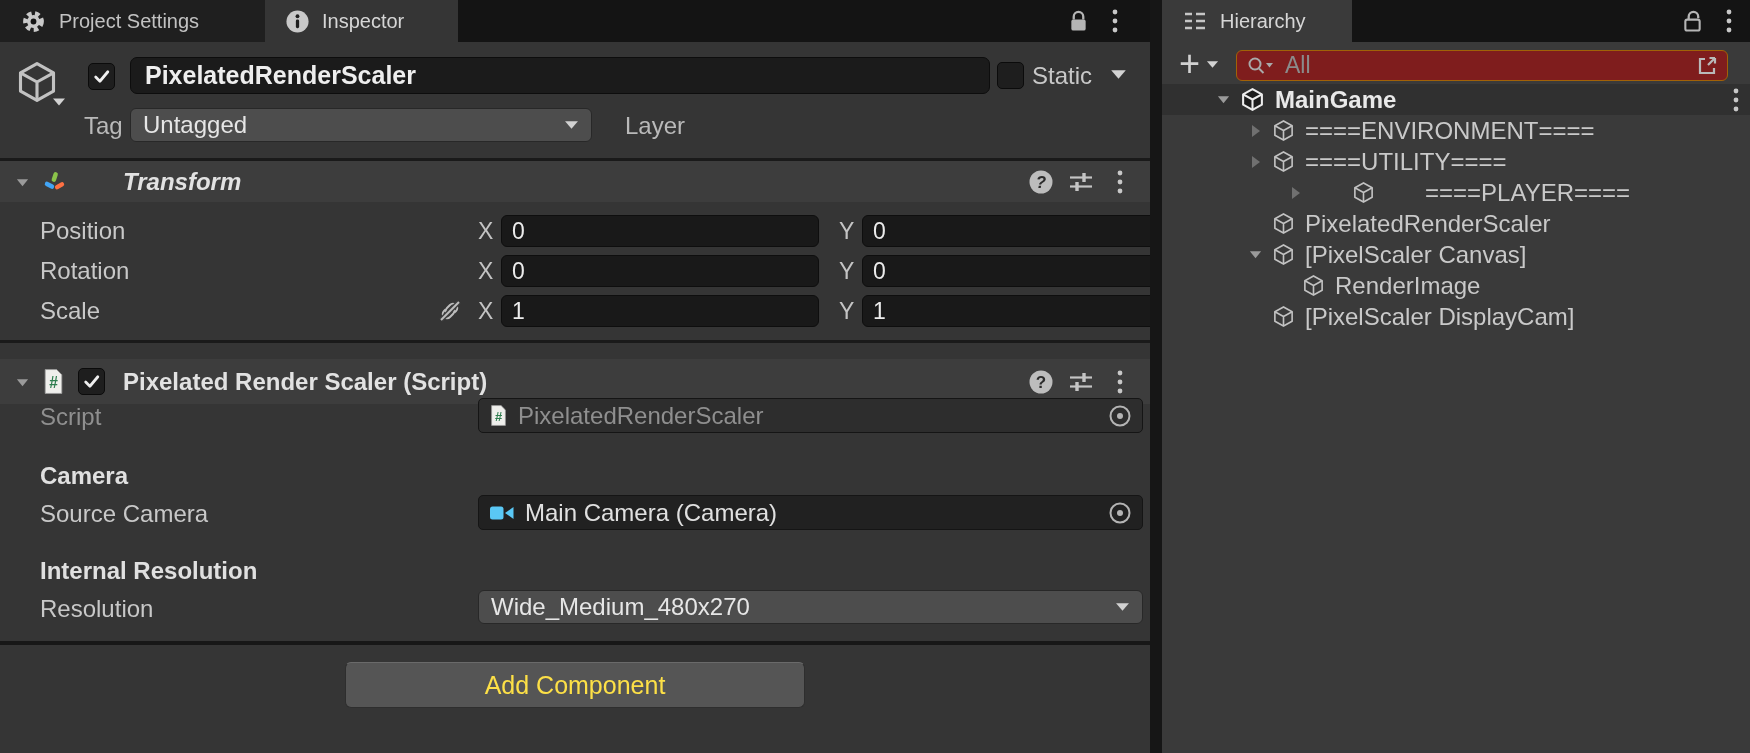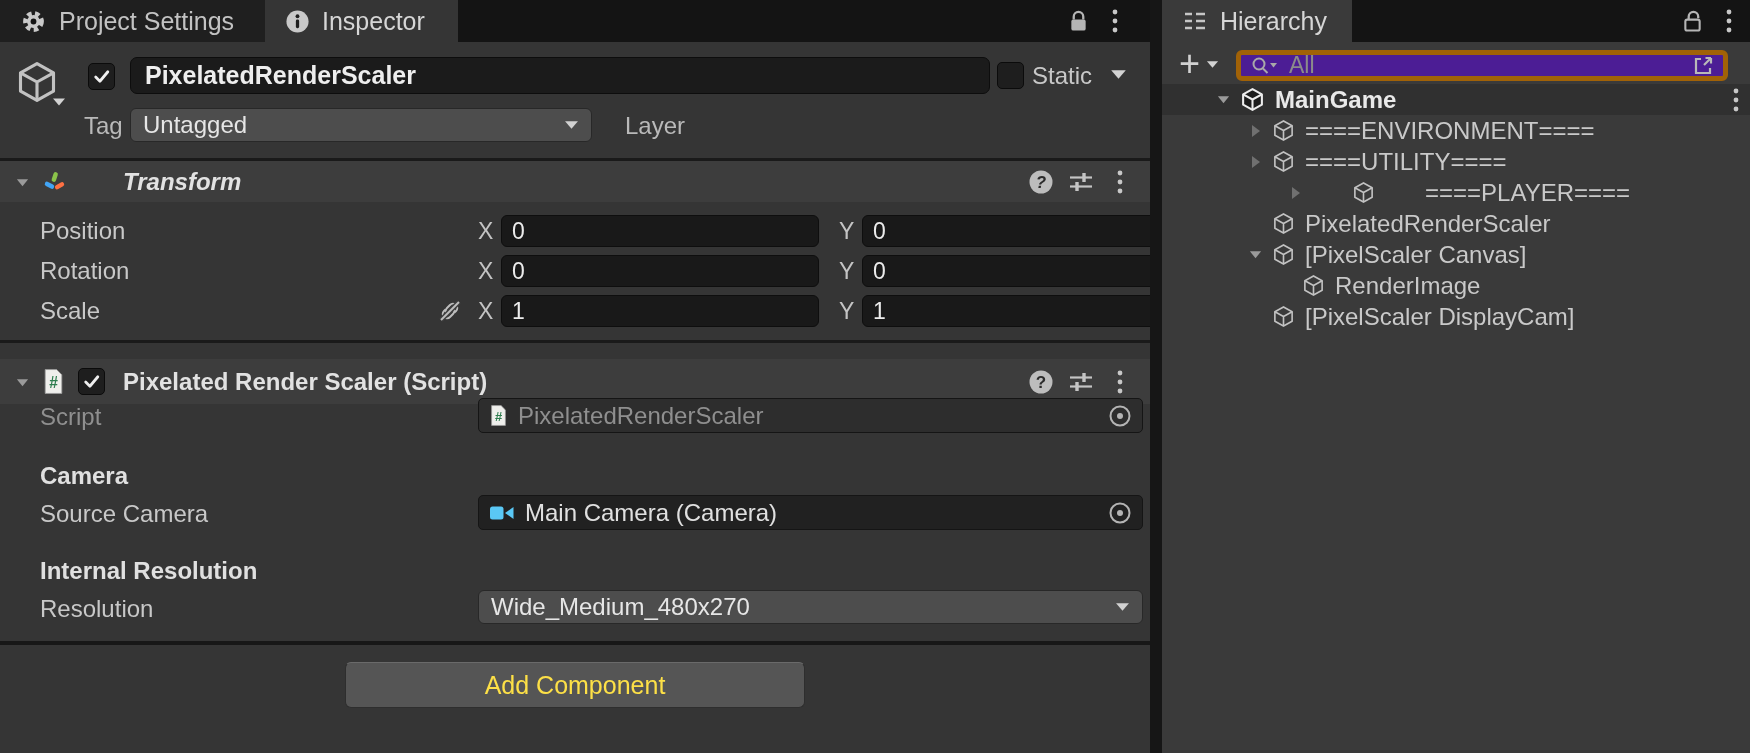--- a/index.html
+++ b/index.html
@@ -7,21 +7,21 @@
   .stage{position:relative;width:1750px;height:753px;background:#161616;overflow:hidden;color:#cfcfcf;}
   .abs{position:absolute;}
 
   
   .inspector{position:absolute;left:0;top:0;width:1150px;height:753px;background:#353535;}
   .hierarchy{position:absolute;left:1162px;top:0;width:588px;height:753px;background:#3a3a3a;}
   .vgap{position:absolute;left:1150px;top:0;width:12px;height:753px;background:#161616;}
 
   
   .tabstrip{position:absolute;left:0;top:0;right:0;height:42px;background:#141414;}
-  .tab{position:absolute;top:0;height:42px;display:flex;align-items:center;gap:12px;padding:0 20px;font-size:25px;color:#d6d6d6;cursor:default;}
+  .tab{position:absolute;top:0;height:42px;display:flex;align-items:center;gap:12px;padding:0 20px;font-size:20px;color:#d6d6d6;cursor:default;}
   .tab.inactive{background:#1f1f1f;color:#c2c2c2;}
   .tab.active-insp{background:#353535;}
   .tab.active-hier{background:#3a3a3a;}
   .strip-icons{position:absolute;top:0;height:42px;display:flex;align-items:center;gap:22px;}
 
   
   .namefield{position:absolute;left:130px;top:57px;width:860px;height:37px;background:#1b1b1b;border:1px solid #0d0d0d;border-radius:7px;color:#eeeeee;font-size:25px;font-weight:bold;padding:0 14px;outline:none;}
   .checkbox{position:absolute;width:27px;height:27px;background:#1e1e1e;border:1px solid #0b0b0b;border-radius:5px;display:flex;align-items:center;justify-content:center;}
   .label{font-size:24px;color:#c8c8c8;}
   .dim{color:#b9b9b9;}
@@ -46,21 +46,21 @@
   .valcol{position:absolute;left:478px;width:665px;}
   .objfield{height:35px;background:#212121;border:1px solid #151515;border-radius:5px;display:flex;align-items:center;gap:10px;padding:0 10px;font-size:24px;color:#e0e0e0;}
   .objfield.disabled{background:#2d2d2d;color:#8f8f8f;}
   .objfield .picker{margin-left:auto;}
   .bold-label{font-size:24px;font-weight:bold;color:#e0e0e0;}
 
   .addbtn{position:absolute;left:345px;top:662px;width:460px;height:46px;background:#555555;border:1px solid #2e2e2e;border-top-color:#6a6a6a;border-radius:6px;color:#fde047;font-size:25px;}
 
   
   .toolbar{position:absolute;left:0;top:42px;width:588px;height:46px;background:#3a3a3a;}
-  .searchbox{position:absolute;left:74px;top:8px;width:492px;height:31px;background:#4c1d95;border:5px solid #a16207;border-radius:6px;display:flex;align-items:center;gap:8px;padding:9px 8px;}
+  .searchbox{position:absolute;left:74px;top:8px;width:492px;height:31px;background:#7f1d1d;border:1px solid #a16207;border-radius:6px;display:flex;align-items:center;gap:8px;padding:9px 8px;}
   .searchbox input{flex:1;background:transparent;border:none;outline:none;color:#d8d8d8;font-size:23px;min-width:0;}
   .searchbox input::placeholder{color:#8b8b8b;}
   .hrow{position:absolute;left:0;width:588px;height:31px;display:flex;align-items:center;font-size:24px;color:#c9c9c9;}
   .hrow.scene{background:#303030;font-weight:bold;color:#e9e9e9;}
   .hrow .tri{width:18px;display:flex;justify-content:center;}
   .hrow .cube{display:flex;}
   .hrow .hlabel{margin-left:10px;white-space:nowrap;}
   .plusbtn{position:absolute;left:8px;top:4px;width:58px;height:36px;display:flex;align-items:center;justify-content:center;gap:6px;color:#d2d2d2;font-size:36px;}
 </style>
 </head>

